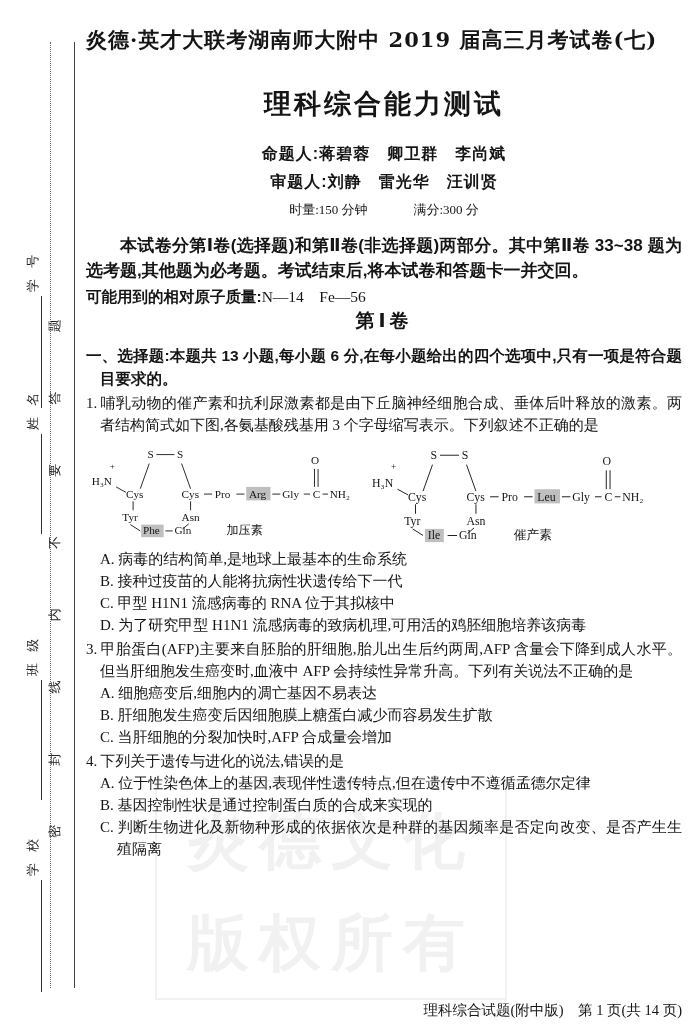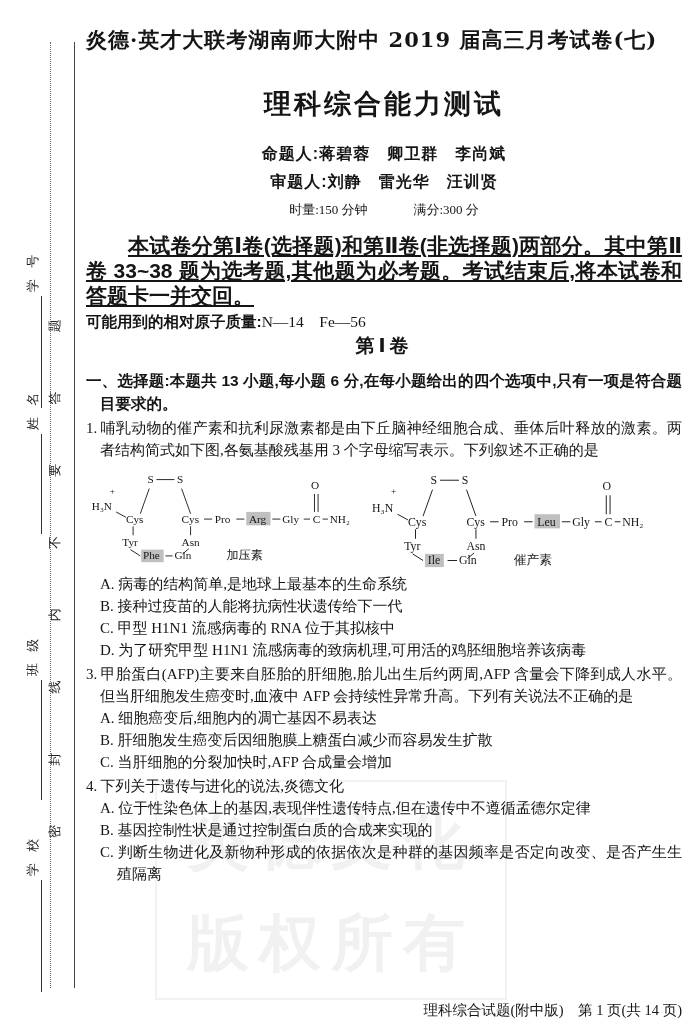--- a/index.html
+++ b/index.html
@@ -30,21 +30,21 @@
   }
   
   .content{position:absolute;left:86px;top:0;width:596px;}
   .exam-header{margin-top:26px;white-space:nowrap;font-size:21px;font-weight:bold;
     font-family:"DejaVu Serif","Liberation Serif",serif;letter-spacing:1px;}
   .main-title{margin-top:32px;text-align:center;font-size:27px;letter-spacing:3px;}
   .setters{margin-top:22px;text-align:center;font-size:16px;letter-spacing:1px;}
   .reviewers{margin-top:7px;text-align:center;font-size:16px;letter-spacing:1px;}
   .meta{margin-top:8px;text-align:center;font-size:13px;}
   .meta .gap{display:inline-block;width:46px;}
-  .intro{margin-top:14px;font-size:21px;line-height:25px;text-indent:2em;text-align:justify;text-decoration:underline;}
+  .intro{margin-top:14px;font-size:17px;line-height:25px;text-indent:2em;text-align:justify;}
   .atomic{margin-top:4px;font-size:15.5px;}
   .atomic .values{font-family:"Liberation Serif","DejaVu Serif",serif;font-weight:normal;}
   .part-title{text-align:center;font-size:19px;letter-spacing:4px;}
   .section-header{margin-top:10px;font-size:15.5px;line-height:23px;padding-left:14px;text-indent:-14px;text-align:justify;}
   .qblock{margin-top:2px;}
   .qline{margin:0;font-size:15px;line-height:22px;padding-left:14px;text-indent:-14px;text-align:justify;}
   .qnum{padding-right:3px;}
   .opt{font-size:15px;line-height:22px;margin-left:14px;padding-left:17px;text-indent:-17px;text-align:justify;}
   .q1opts .opt{line-height:24px;}
   
@@ -189,21 +189,21 @@
   </div>
 
   <div class="qblock">
     <p class="qline"><span class="qnum">3.</span><span>甲胎蛋白(AFP)主要来自胚胎的肝细胞,胎儿出生后约两周,AFP 含量会下降到成人水平。但当肝细胞发生癌变时,血液中 AFP 会持续性异常升高。下列有关说法不正确的是</span></p>
     <div class="opt">A. 细胞癌变后,细胞内的凋亡基因不易表达</div>
     <div class="opt">B. 肝细胞发生癌变后因细胞膜上糖蛋白减少而容易发生扩散</div>
     <div class="opt">C. 当肝细胞的分裂加快时,AFP 合成量会增加</div>
   </div>
 
   <div class="qblock">
-    <p class="qline"><span class="qnum">4.</span><span>下列关于遗传与进化的说法,炎德文化</span></p>
+    <p class="qline"><span class="qnum">4.</span><span>下列关于遗传与进化的说法,错误的是</span></p>
     <div class="opt">A. 位于性染色体上的基因,表现伴性遗传特点,但在遗传中不遵循孟德尔定律</div>
     <div class="opt">B. 基因控制性状是通过控制蛋白质的合成来实现的</div>
     <div class="opt">C. 判断生物进化及新物种形成的依据依次是种群的基因频率是否定向改变、是否产生生殖隔离</div>
 
   </div>
 </div>
 
 <div class="footer">理科综合试题(附中版)　第 1 页(共 14 页)</div>
 
 </body></html>

